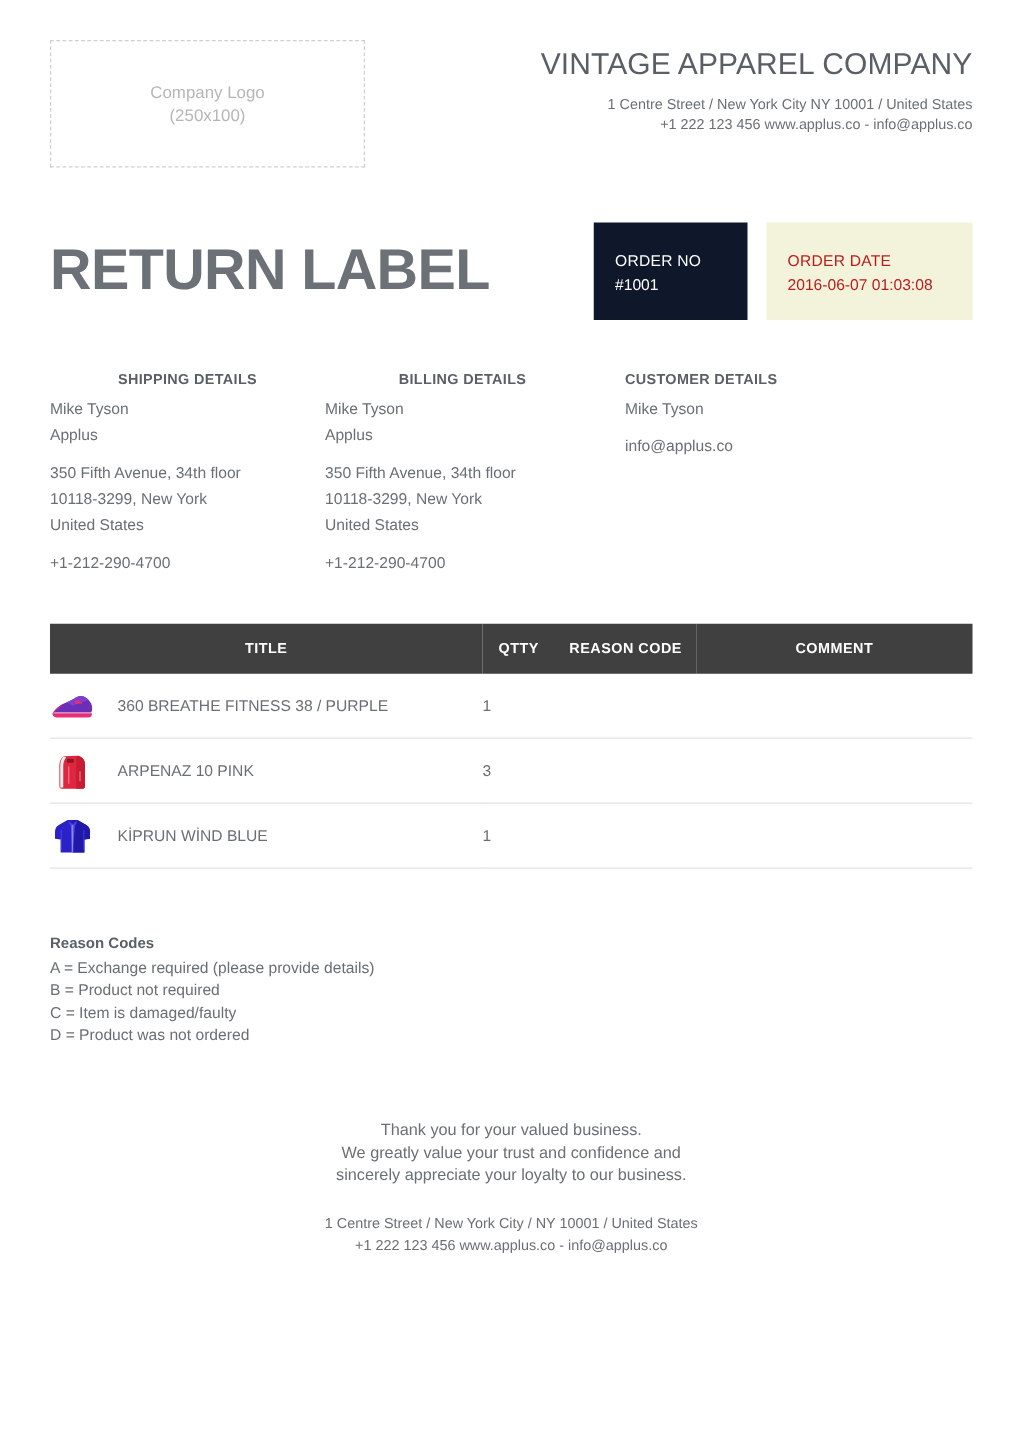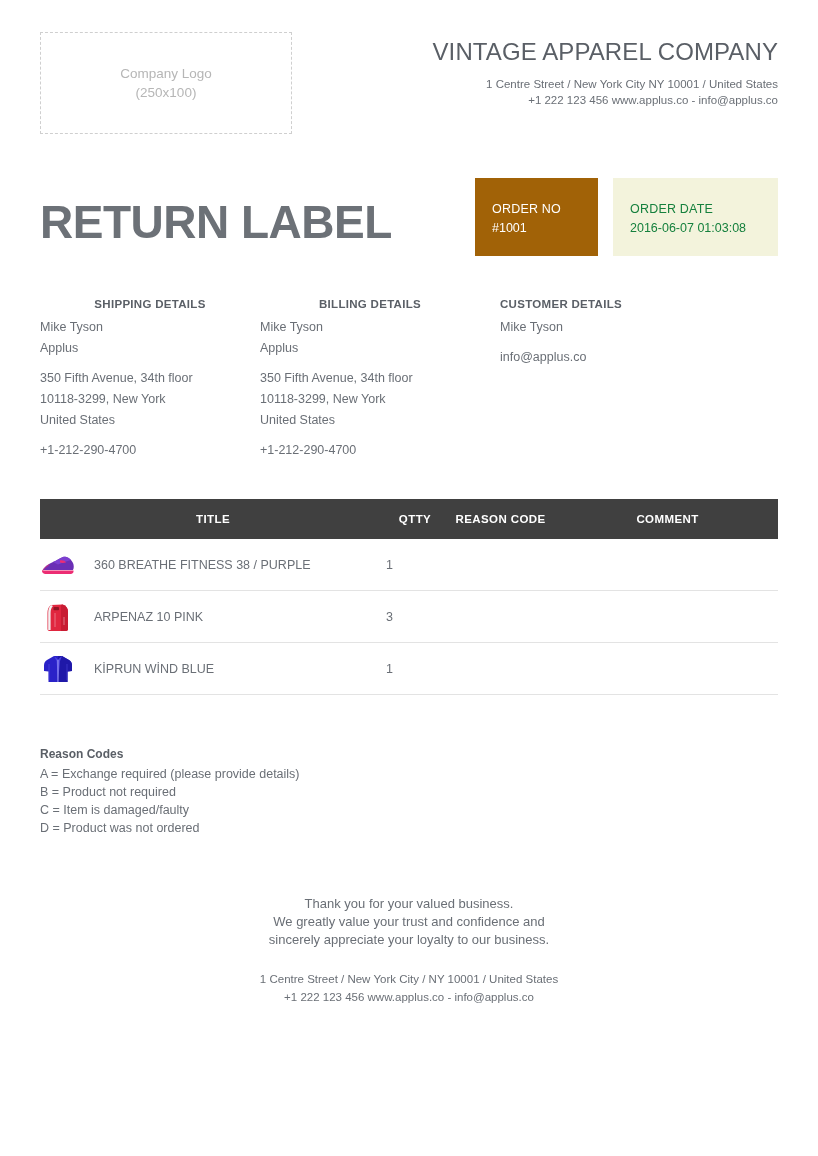--- a/index.html
+++ b/index.html
@@ -56,21 +56,21 @@
     margin-top: 11px;
     font-size: 11.5px;
     line-height: 15.5px;
     color: #6a6f76;
   }
 
   
   .title-row {
     display: flex;
     justify-content: space-between;
-    align-items: center;
+    align-items: flex-start;
     margin-top: 44px;
   }
   .doc-title {
     font-size: 46px;
     font-weight: bold;
     letter-spacing: -0.5px;
     color: #6c7177;
     line-height: 54px;
     margin-top: 10px;
   }
@@ -78,27 +78,27 @@
     display: flex;
     gap: 15px;
   }
   .meta-box {
     width: 123px;
     height: 78px;
     box-sizing: border-box;
     padding: 22px 0 0 17px;
   }
   .meta-box.order-no {
-    background: #a16207;
+    background: #0f172a;
     color: #ffffff;
   }
   .meta-box.order-date {
     width: 165px;
     background: #f3f3dc;
-    color: #15803d;
+    color: #b91c1c;
   }
   .meta-label {
     font-size: 12.5px;
     line-height: 19px;
     letter-spacing: 0.2px;
   }
   .meta-value {
     font-size: 12.5px;
     line-height: 19px;
   }

